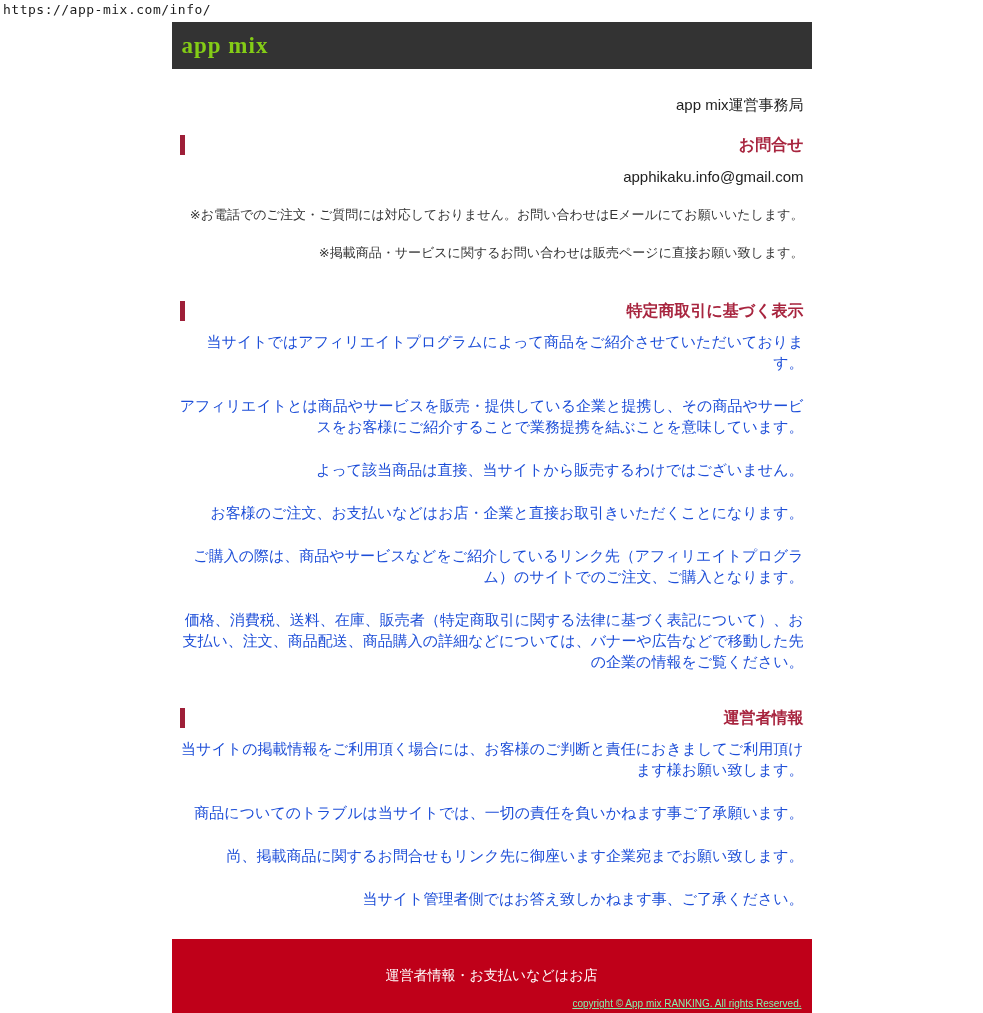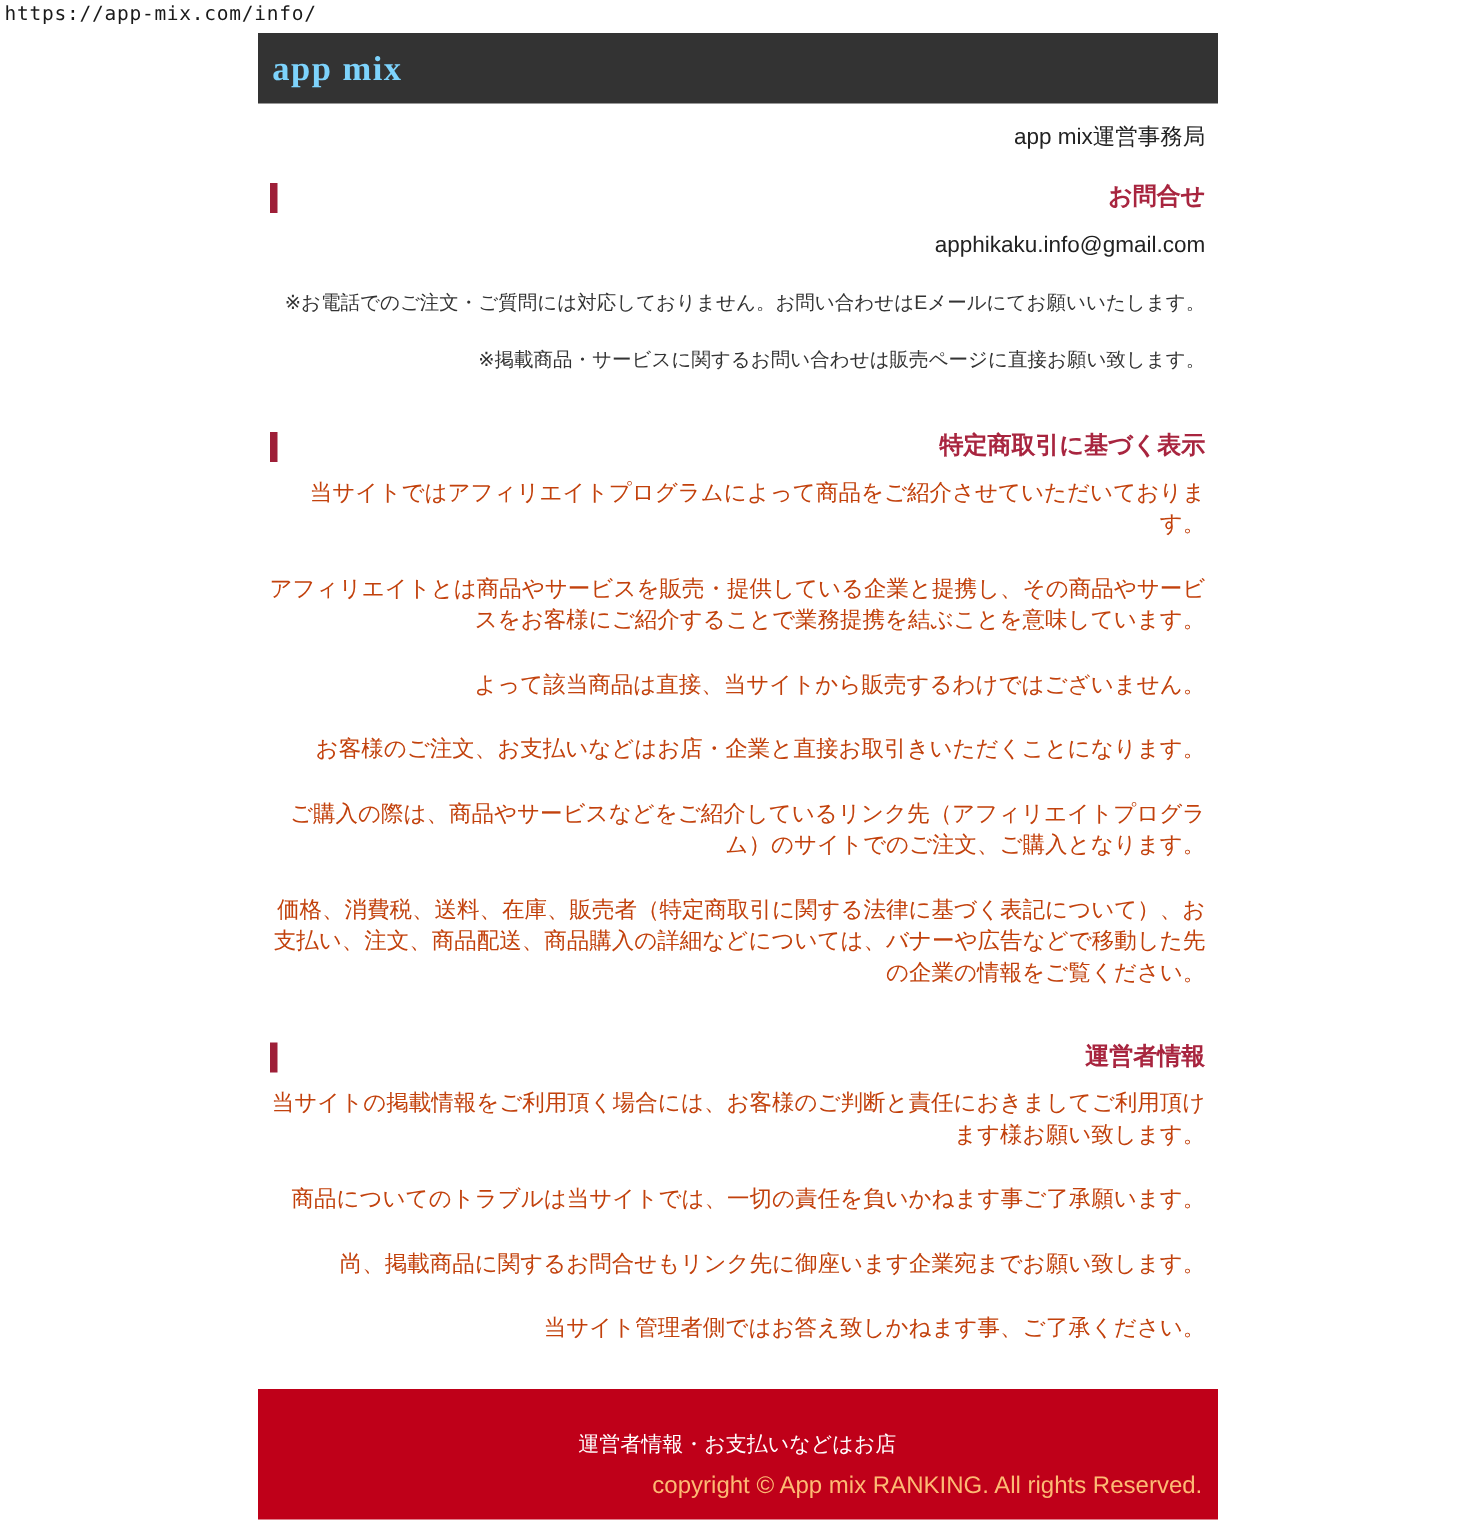--- a/index.html
+++ b/index.html
@@ -30,26 +30,26 @@
     background: var(--header_bg, #333333);
     height: 47px;
     display: flex;
     align-items: center;
     padding-left: 10px;
   }
   .site-title {
     font-family: "Liberation Serif", "DejaVu Serif", serif;
     font-weight: bold;
     font-size: 23px;
-    color: #7dd3fc;
+    color: #84cc16;
     letter-spacing: 1px;
   }
   .content { padding: 0 8px; }
   .operator {
-    margin-top: 13px;
+    margin-top: 26px;
     font-size: 15px;
     line-height: 19px;
     color: #222222;
   }
   .section-title {
     color: var(--accent_red, #a8253f);
     font-size: 16px;
     font-weight: bold;
     line-height: 20px;
     border-left: 5px solid var(--accent_bar, #9e1f38);
@@ -66,44 +66,45 @@
   }
   .note {
     margin-top: 20px;
     font-size: 13px;
     line-height: 18px;
     color: #333333;
   }
   p.body-para {
     font-size: 15px;
     line-height: 21px;
-    color: #c2410c;
+    color: #1d4ed8;
     margin-top: 22px;
   }
   p.body-para.first { margin-top: 10px; }
   .footer {
     margin-top: 30px;
     background: var(--footer_bg, #bf0019);
     color: #ffffff;
     text-align: center;
     padding: 27px 10px 21px;
   }
   .footer-link {
     display: inline-block;
     font-size: 14px;
     line-height: 19px;
     color: #ffffff;
     text-decoration: none;
     cursor: pointer;
   }
   .footer-copy {
     margin-top: 9px;
-    font-size: 16px;
+    font-size: 10px;
     line-height: 19px;
-    color: #fdba74;
+    color: #86efac;
+    text-decoration: underline;
   }
 </style>
 </head>
 <body>
 
 <div class="url-bar">https://app-mix.com/info/</div>
 
 <div class="container">
 
   <div class="site-header">

